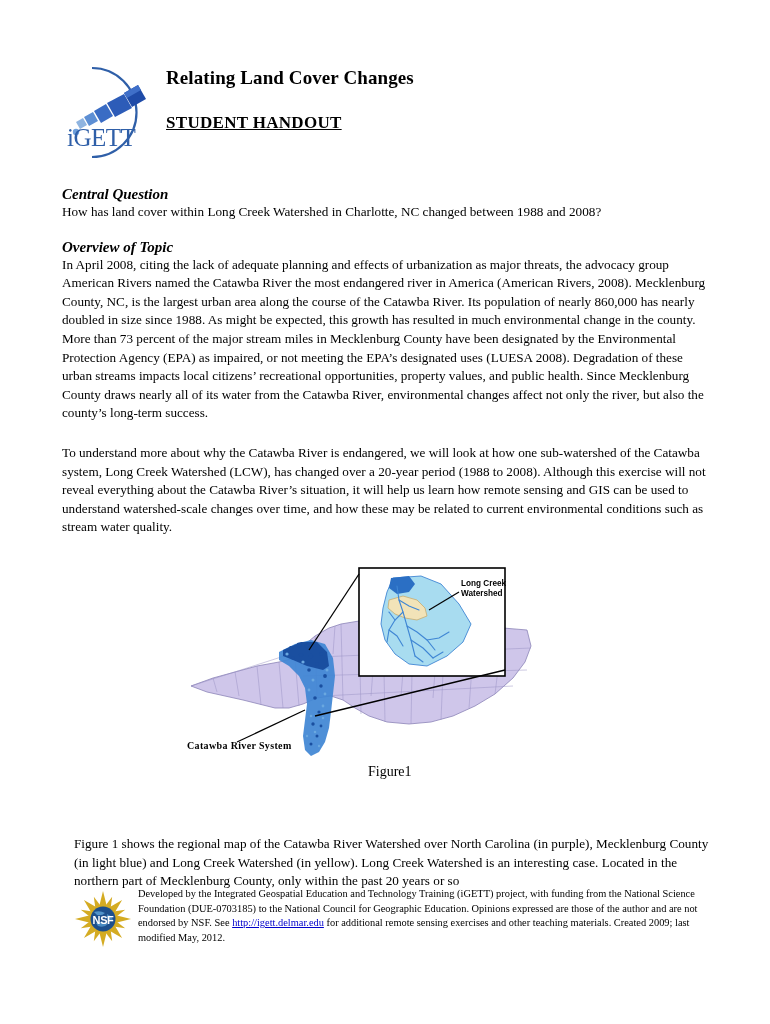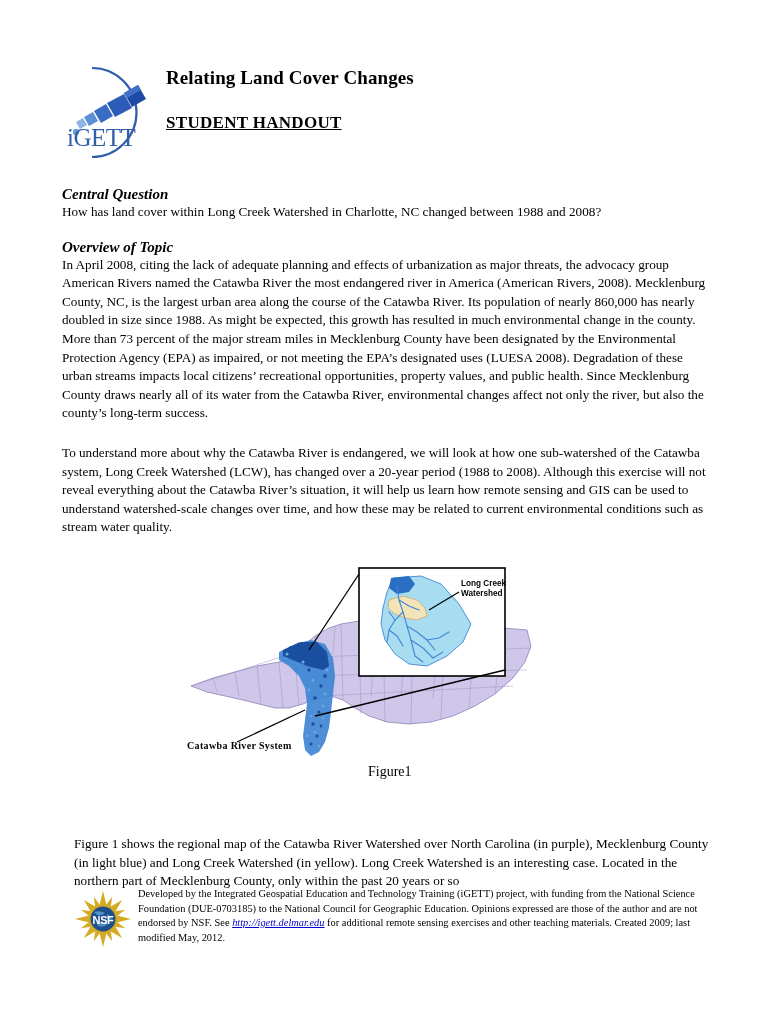--- a/index.html
+++ b/index.html
@@ -140,21 +140,20 @@
     position: absolute;
     left: 64px;
     top: 3px;
     width: 574px;
     font-size: 10.4px;
     line-height: 14.6px;
   }
   .footer-link {
     color: #0000cc;
     text-decoration: underline;
-    font-style: italic;
   }
 </style>
 </head>
 <body>
 
 <div class="page">
 
   <div class="header">
 
     <div class="logo-igett">

